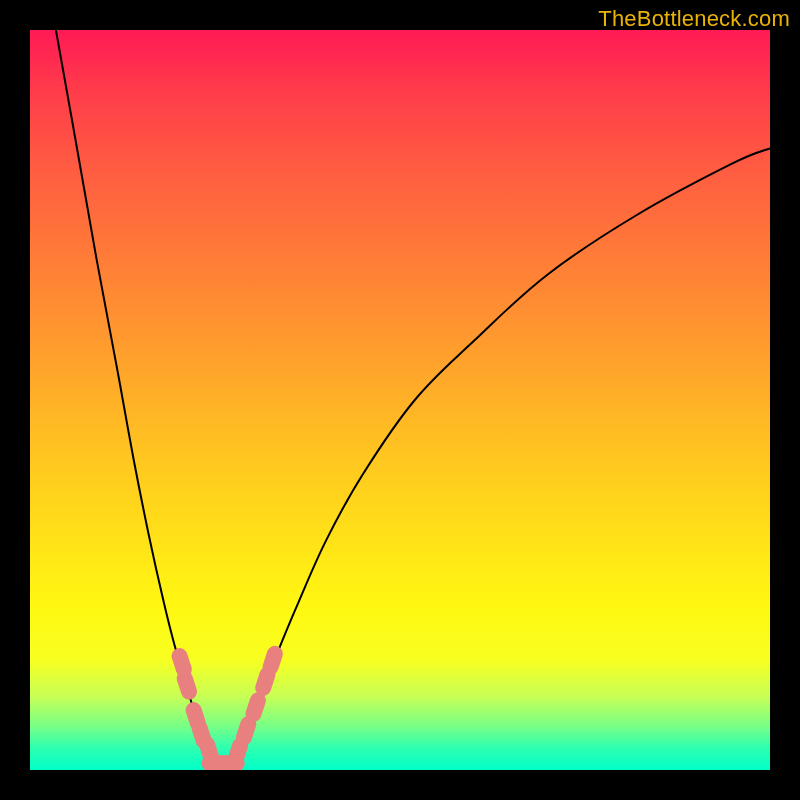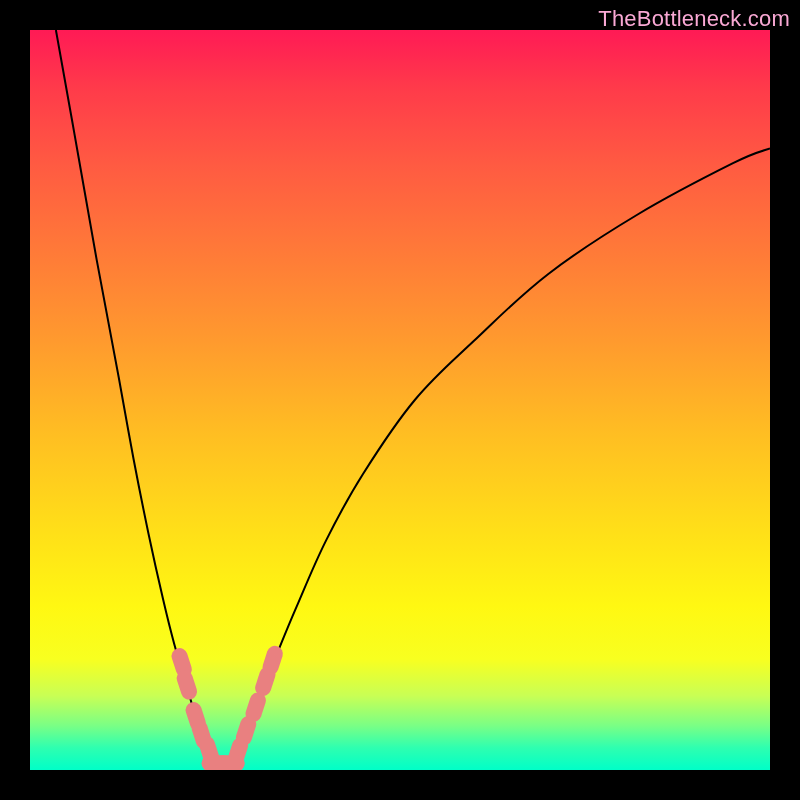--- a/index.html
+++ b/index.html
@@ -30,21 +30,21 @@
       #c8ff55 90%,
       #7aff85 94%,
       #2effb0 97%,
       #00ffc8 100%
     );
   }
   .watermark {
     position: absolute;
     top: 6px;
     right: 10px;
-    color: #f9a8d4;
+    color: #eab308;
     font-size: 22px;
     font-weight: 500;
     letter-spacing: 0.2px;
     user-select: none;
   }
   svg.plot {
     position: absolute;
     left: 0;
     top: 0;
     width: 740px;

